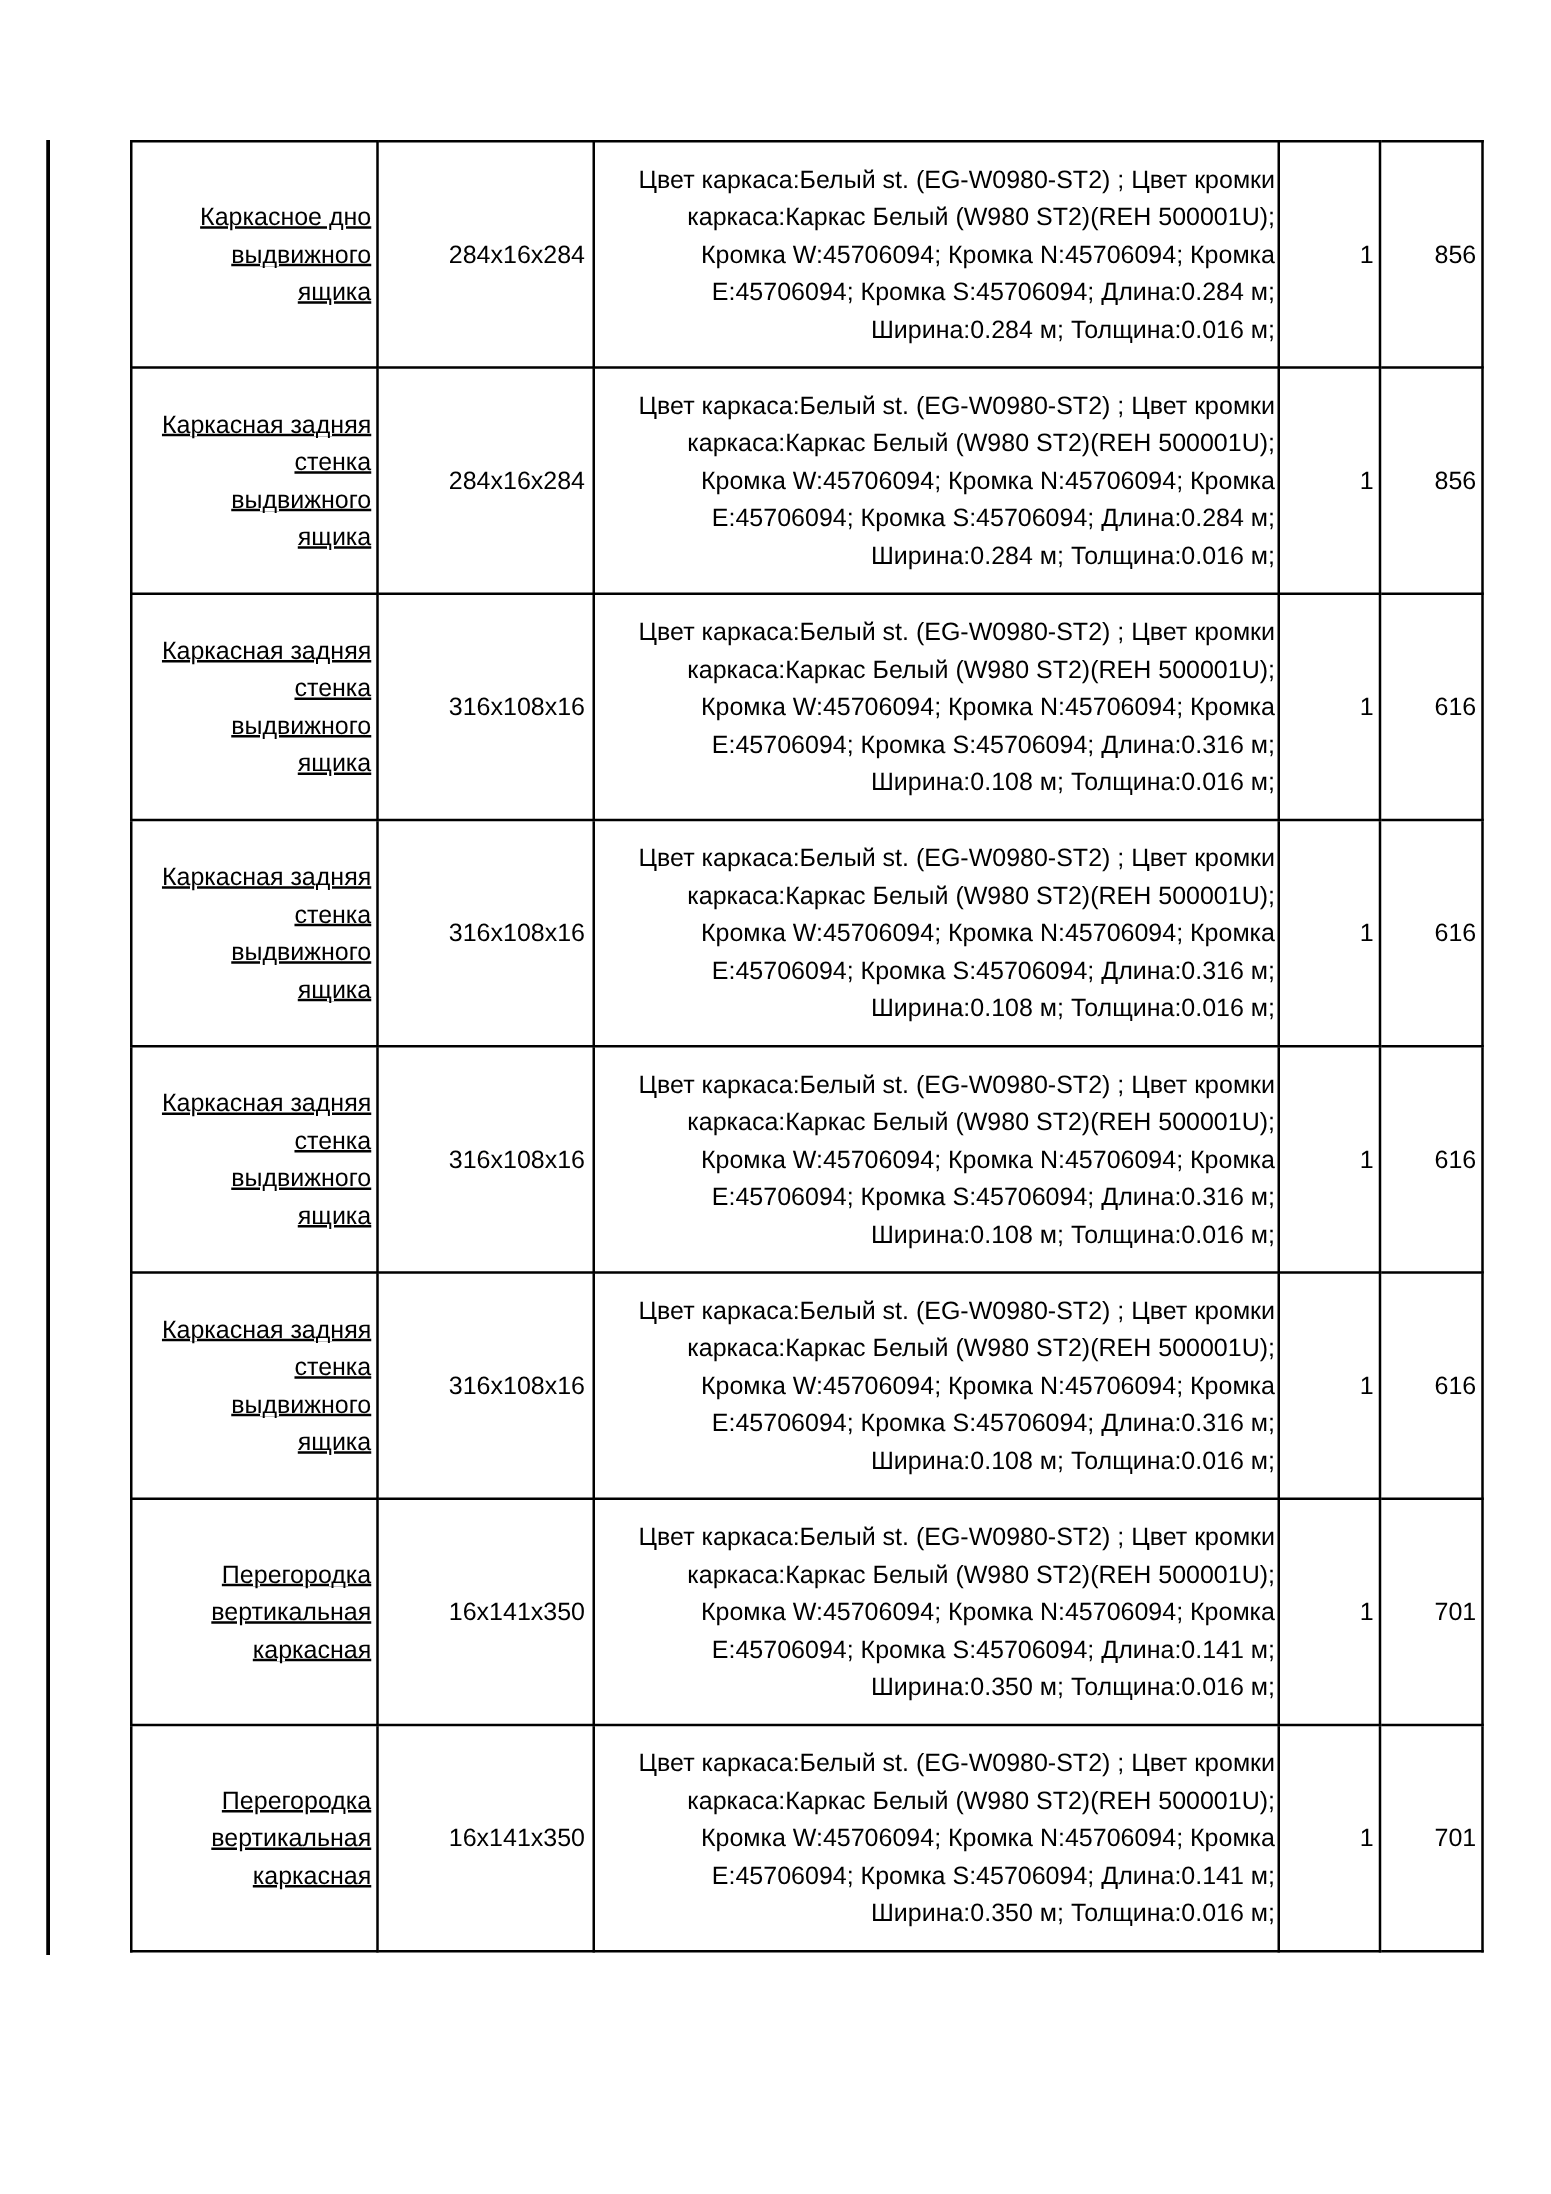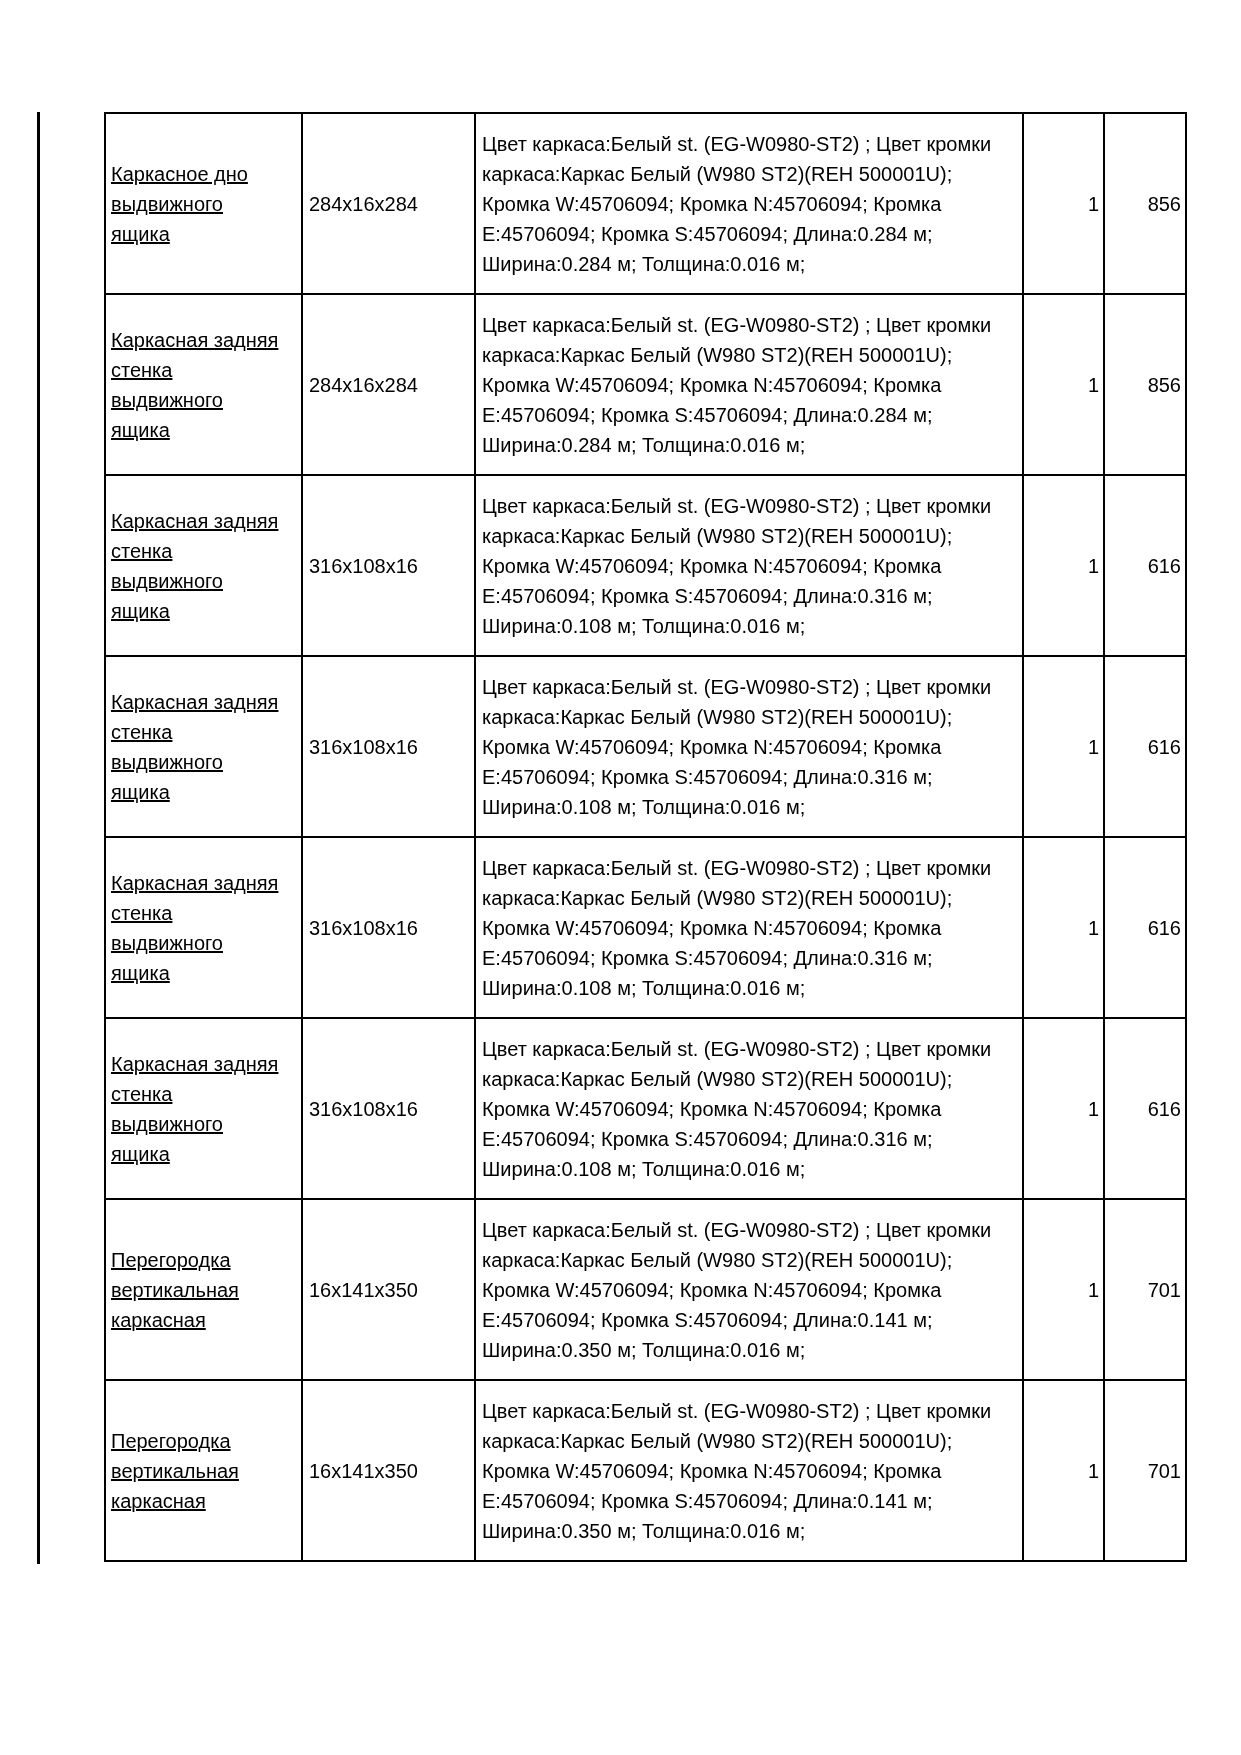--- a/index.html
+++ b/index.html
@@ -38,20 +38,21 @@
   }
   .parts-table tr { height: 181px; }
   .parts-table td {
     border: 2px solid #000000;
     font-size: 20px;
     line-height: 30px;
     vertical-align: middle;
     padding: 4px 6px;
     overflow: hidden;
     color: #000000;
+    text-align: right;
   }
   td.cell-name {
     white-space: pre-line;
     padding-left: 5px;
     padding-right: 4px;
     text-decoration: underline;
   }
   td.cell-dims {
     padding-left: 6px;
   }

